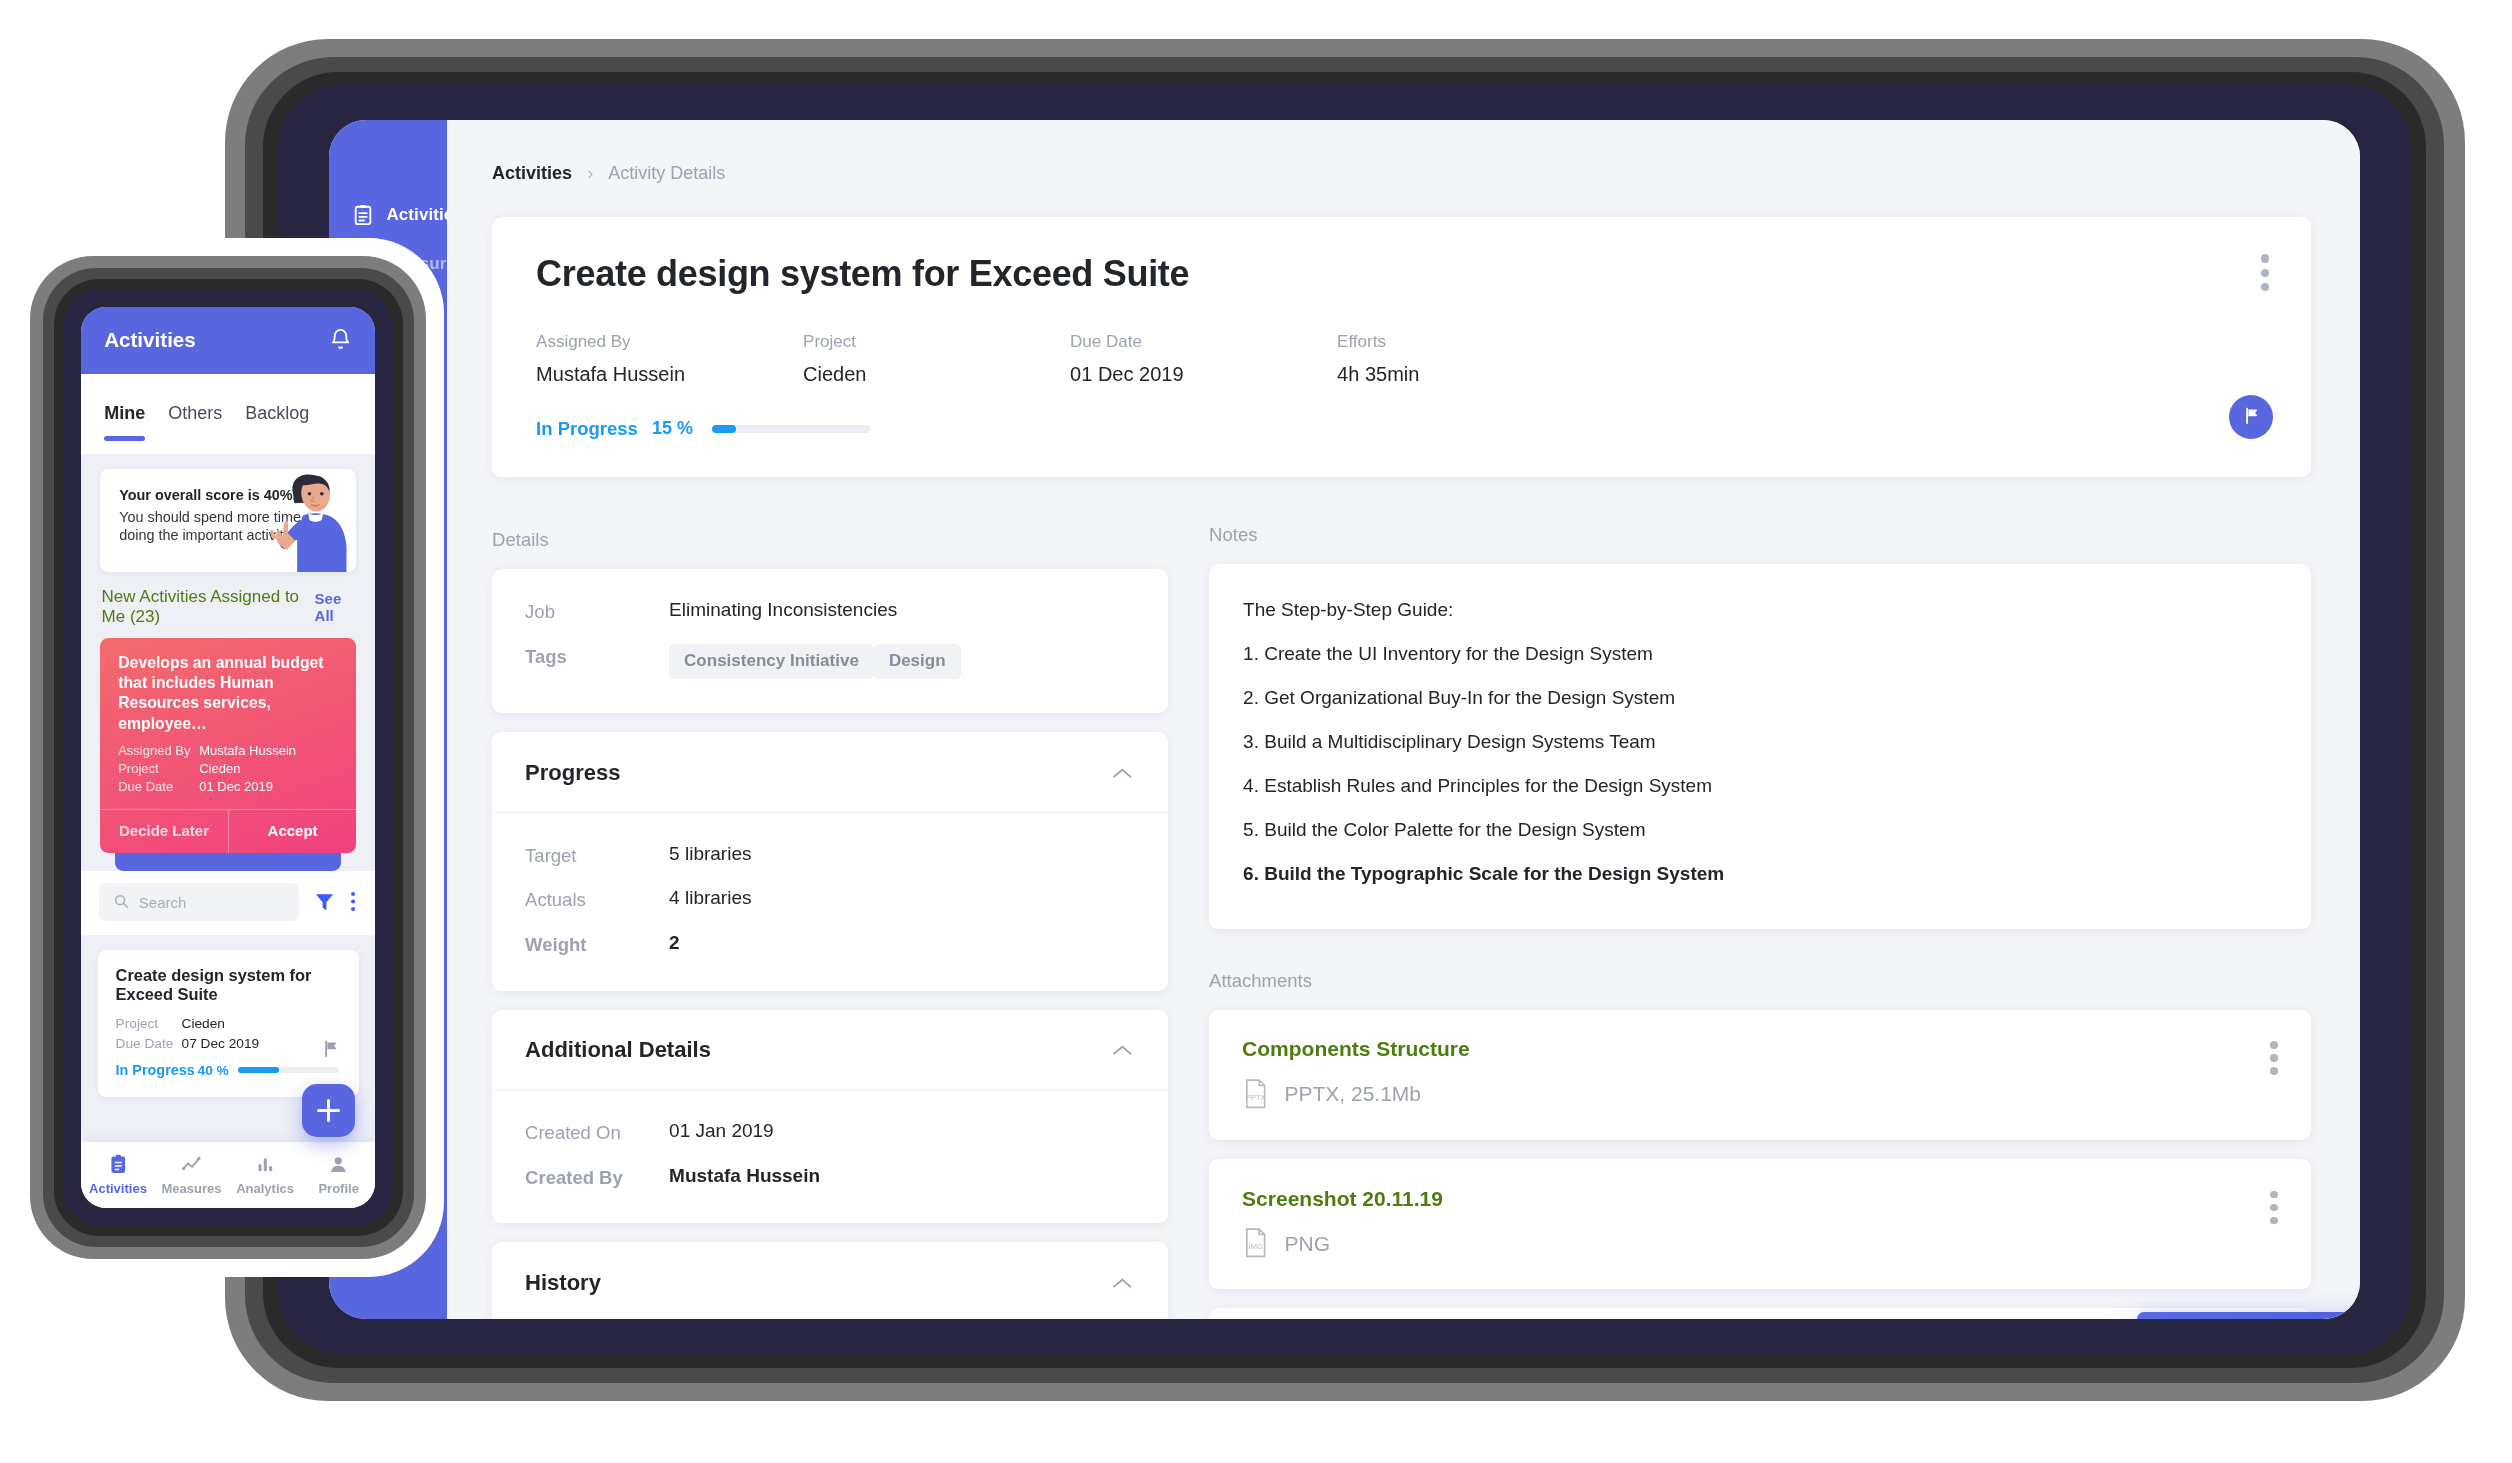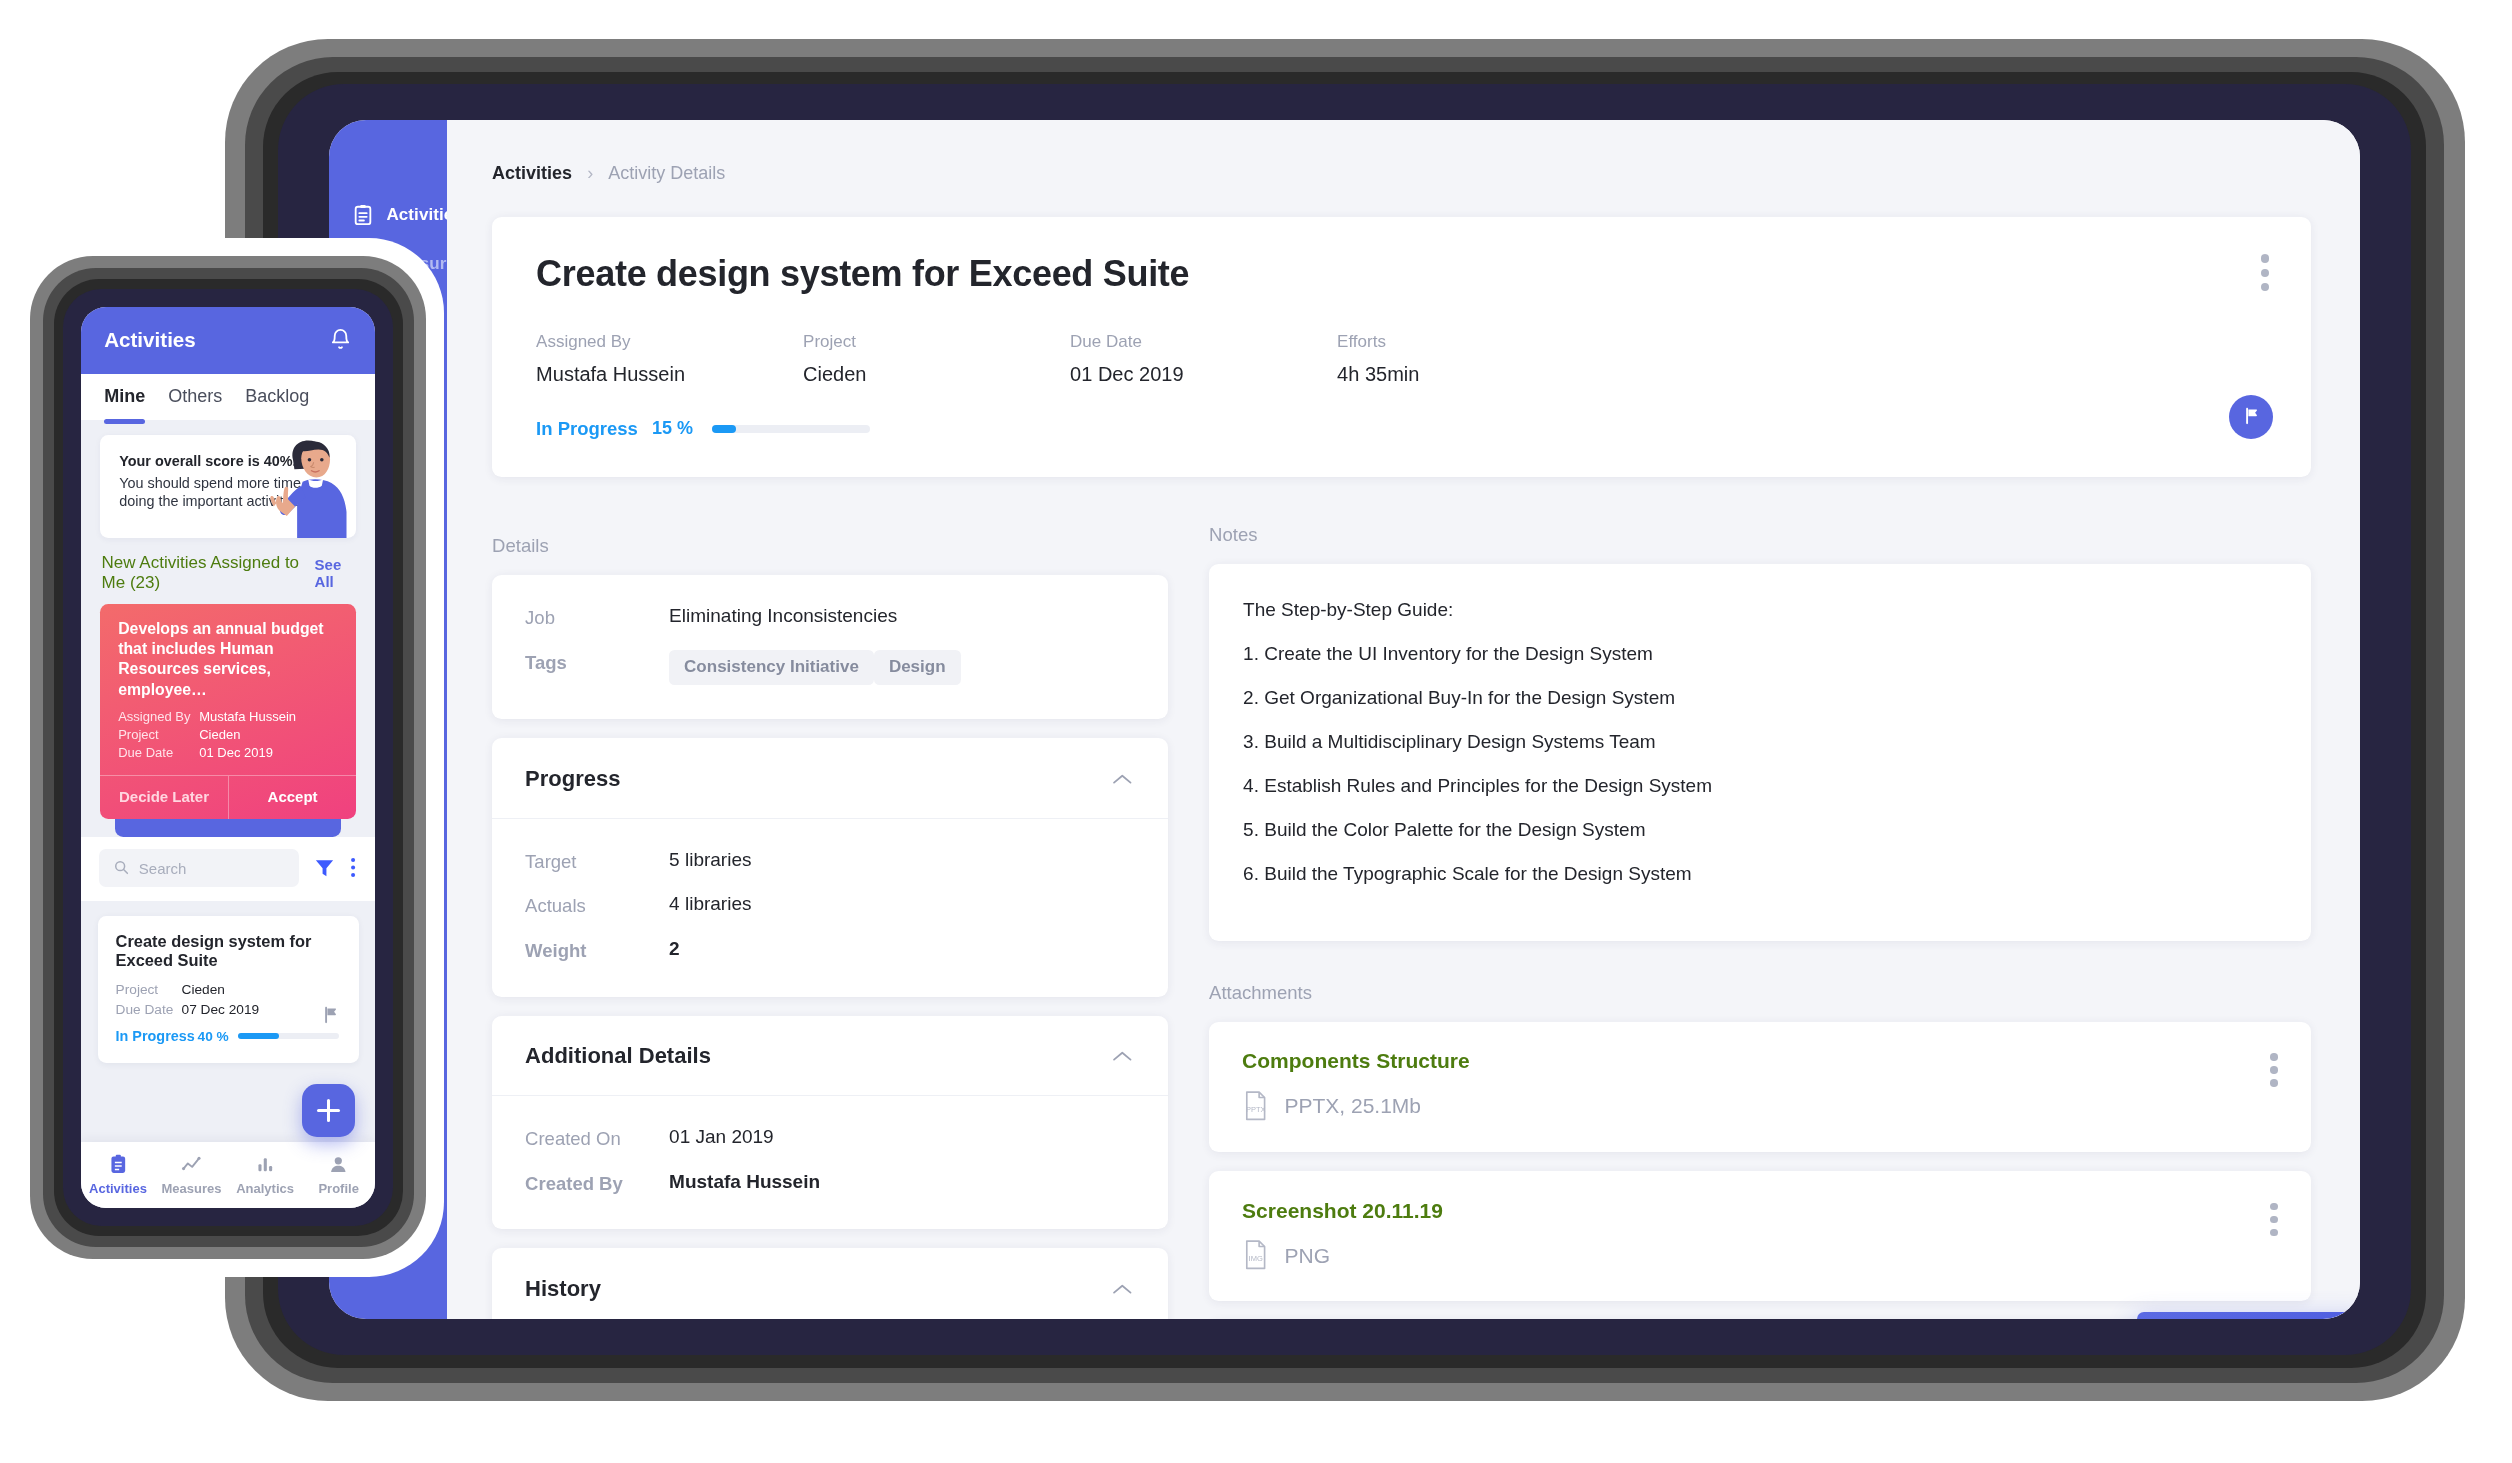--- a/index.html
+++ b/index.html
@@ -83,21 +83,21 @@
   .chev{ width:20.6px; height:12.3px; }
   .mb28{ margin-bottom:19px; }
 
   .tagwrap{ display:flex; gap:0; flex-wrap:wrap; }
   .tag{ background:#f1f2f6; color:#868c9e; font-size:17px; border-radius:5.5px;
     padding:7.5px 15px; }
 
   
   .notes{ padding:36px 36px 42px 34px; }
   .notes .nline{ font-size:19px; color:#23252c; line-height:1.0; margin-bottom:25px; }
-  .notes .nline:last-child{ margin-bottom:16px; }
+  .notes .nline:last-child{ margin-bottom:4px;font-weight:bold; }
 
   
   .att{ position:relative; padding:27.4px 34px 29px 33px; margin-bottom:19px; }
   .att h4{ font-size:21px; font-weight:700; color:#4d7c0f; margin-bottom:16.4px; }
   .attmeta{ display:flex; align-items:center; gap:15px; }
   .attmeta .ftype{ font-size:21px; color:#9da2b3; }
   .att .kebab2{ position:absolute; right:33px; top:31.5px; display:flex;
     flex-direction:column; gap:5.5px; cursor:pointer; }
   .att .kebab2 span{ width:7.5px; height:7.5px; border-radius:50%; background:#b0b5c4; display:block;}
   .upload{ display:flex; align-items:center; gap:16.4px; padding:31.5px 33px;
@@ -118,21 +118,21 @@
   .ph-l4{ position:absolute; left:11px; top:11px; right:11px; bottom:11px;
     border-radius:45px; background:#2a2a2a; }
   .ph-l5{ position:absolute; left:9.6px; top:9.6px; right:9.6px; bottom:9.6px;
     border-radius:38px; background:#272541; }
   .ph-screen{ position:absolute; left:18px; top:18px; right:18px; bottom:18px;
     border-radius:25px; background:#eef0f6; overflow:hidden; }
 
   .ph-top{ background:#5866e0; height:67px; display:flex; align-items:center;
     justify-content:space-between; padding:0 23px; }
   .ph-top .t{ color:#fff; font-size:20.6px; font-weight:700; }
-  .ph-tabs{ background:#fff; height:46px; display:flex; align-items:center;
+  .ph-tabs{ background:#fff; height:80px; display:flex; align-items:center;
     gap:23px; padding:0 23px; position:relative; }
   .ph-tab{ font-size:18px; color:#4a4e5c; cursor:pointer; position:relative;
     height:63px; display:flex; align-items:center; }
   .ph-tab.on{ font-weight:700; color:#23252c; }
   .ph-tab.on::after{ content:""; position:absolute; left:0; right:0; bottom:4.1px;
     height:5.5px; border-radius:2.7px; background:#5866e0; }
 
   .ph-body{ padding:15px 19px 0 19px; }
   .ph-score{ background:#fff; border-radius:8.2px; padding:18px 19px;
     position:relative; overflow:hidden; height:103px;

